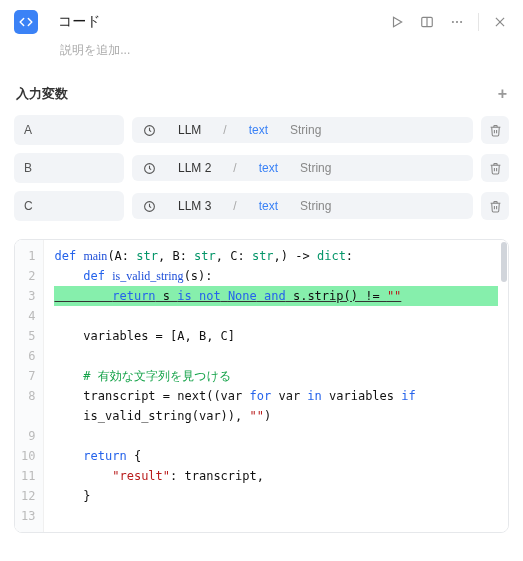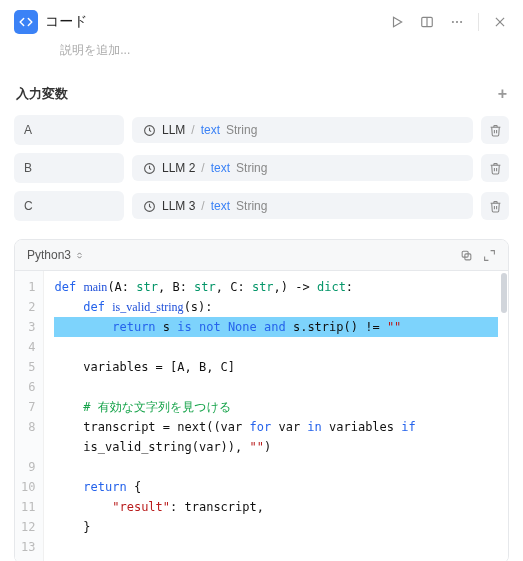--- a/index.html
+++ b/index.html
@@ -1,31 +1,31 @@
 <!DOCTYPE html>
 <html><head>
 <meta charset="utf-8">
 <style>
 * { box-sizing: border-box; margin: 0; padding: 0; }
 body { font-family: -apple-system, BlinkMacSystemFont, "Segoe UI", sans-serif; background: #fff; width: 523px; height: 561px; overflow: hidden; color: #333; font-size: 13px; }
-.header { display: flex; align-items: center; padding: 10px 14px 8px 14px; gap: 7px; }
+.header { display: flex; align-items: center; padding: 10px 14px 8px 14px; gap: 20px; }
 .block-icon { width: 24px; height: 24px; background: #3b82f6; border-radius: 5px; display: flex; align-items: center; justify-content: center; color: #fff; }
 .block-icon svg { width: 14px; height: 14px; }
 .title-row { display: flex; align-items: center; gap: 10px; flex: 1; }
 .block-type { font-weight: 500; font-size: 14px; color: #1a1a1a; }
 .block-title { font-weight: 500; font-size: 14px; color: #1a1a1a; }
 .header-actions { display: flex; align-items: center; gap: 12px; color: #888; }
 .header-actions .icon-btn { cursor: pointer; display: flex; align-items: center; justify-content: center; width: 18px; height: 18px; }
 .header-actions .sep { width: 1px; height: 18px; background: #e5e5e5; }
 .desc { padding: 0 14px 14px 60px; color: #aaa; font-size: 12px; }
 .section-title { display: flex; align-items: center; justify-content: space-between; padding: 12px 16px 8px 16px; font-size: 13px; font-weight: 700; color: #333; }
 .plus { color: #999; cursor: pointer; font-size: 16px; line-height: 1; }
 .var-row { display: flex; align-items: center; gap: 8px; padding: 4px 14px; }
 .var-name { background: #f2f4f7; border-radius: 6px; padding: 8px 10px; width: 110px; font-size: 12px; color: #555; }
-.var-value { background: #f2f4f7; border-radius: 6px; padding: 6px 10px; flex: 1; display: flex; gap: 6px; font-size: 12px; }
+.var-value { background: #f2f4f7; border-radius: 6px; padding: 6px 10px; flex: 1; display: flex; gap: 22px; font-size: 12px; }
 .llm-icon { width: 14px; height: 14px; display: flex; align-items: center; justify-content: center; }
 .llm-name { color: #333; }
 .slash { color: #aaa; }
 .ref-type { color: #3b82f6; }
 .ref-end { color: #888; }
 .del-btn { width: 28px; height: 28px; background: #f2f4f7; border-radius: 6px; display: flex; align-items: center; justify-content: center; cursor: pointer; color: #888; }
 .del-btn svg { width: 13px; height: 13px; }
 .code-block { margin: 14px 14px 0 14px; border: 1px solid #e6e8eb; border-radius: 8px; overflow: hidden; }
 .code-head { display: flex; align-items: center; justify-content: space-between; padding: 8px 12px; background: #f7f8f9; border-bottom: 1px solid #e6e8eb; font-size: 12px; color: #555; }
 .lang { display: flex; align-items: center; gap: 4px; }
@@ -35,21 +35,21 @@
 .gutter { background: #fafbfc; color: #bbb; text-align: right; padding: 6px 8px 6px 6px; user-select: none; border-right: 1px solid #f0f0f0; line-height: 20px; }
 .gutter div { height: 20px; }
 .code-lines { padding: 6px 10px; line-height: 20px; flex: 1; white-space: pre; overflow-x: auto; }
 .code-lines .line { height: 20px; }
 .kw { color: #2563eb; }
 .fn { color: #1d4ed8; font-family: Liberation Serif, serif; }
 .str { color: #b91c1c; }
 .ty { color: #059669; }
 .cm { color: #16a34a; }
 .py { color: #111; }
-.line3bg { background: #7dd3fc; }
+.line3bg { background: #86efac; text-decoration: underline; }
 .scrollbar { position:absolute; right:0; top:0; bottom:0; width:8px; background:transparent; }
 .scrollthumb { position:absolute; right:1px; top:2px; width:6px; height:40px; background:#d1d5db; border-radius:3px; }
 svg { display: block; }
 </style>
 </head>
 <body>
 
 <div class="header">
   <div class="block-icon">
     <svg viewBox="0 0 24 24" fill="none" stroke="currentColor" stroke-width="2.5" stroke-linecap="round" stroke-linejoin="round">
@@ -165,43 +165,20 @@
           <path d="M19 6l-1 14a2 2 0 0 1-2 2H8a2 2 0 0 1-2-2L5 6"></path>
           <path d="M10 11v6"></path>
           <path d="M14 11v6"></path>
           <path d="M9 6V4a1 1 0 0 1 1-1h4a1 1 0 0 1 1 1v2"></path>
         </svg>
       </div>
     </div>
   </div>
 
 <div class="code-block">
-  <div class="code-head">
-    <div class="lang">
-      <span>Python3</span>
-      <svg width="9" height="9" viewBox="0 0 24 24" fill="none" stroke="currentColor" stroke-width="2">
-          <path d="M7 10l5-5 5 5"></path>
-          <path d="M7 14l5 5 5-5"></path>
-        </svg>
-    </div>
-    <div class="code-actions">
-      <span class="ic">
-        <svg width="13" height="13" viewBox="0 0 24 24" fill="none" stroke="currentColor" stroke-width="2">
-            <rect x="9" y="9" width="11" height="11" rx="2"></rect>
-            <rect x="4" y="4" width="11" height="11" rx="2"></rect>
-          </svg>
-      </span>
-      <span class="ic">
-        <svg width="13" height="13" viewBox="0 0 24 24" fill="none" stroke="currentColor" stroke-width="2">
-            <polyline points="14 3 21 3 21 10"></polyline>
-            <polyline points="10 21 3 21 3 14"></polyline>
-          </svg>
-      </span>
-    </div>
-  </div>
   <div class="editor">
     <div class="gutter" id="gutter">
         <div>1</div>
         <div>2</div>
         <div>3</div>
         <div>4</div>
         <div>5</div>
         <div>6</div>
         <div>7</div>
         <div>8</div>

